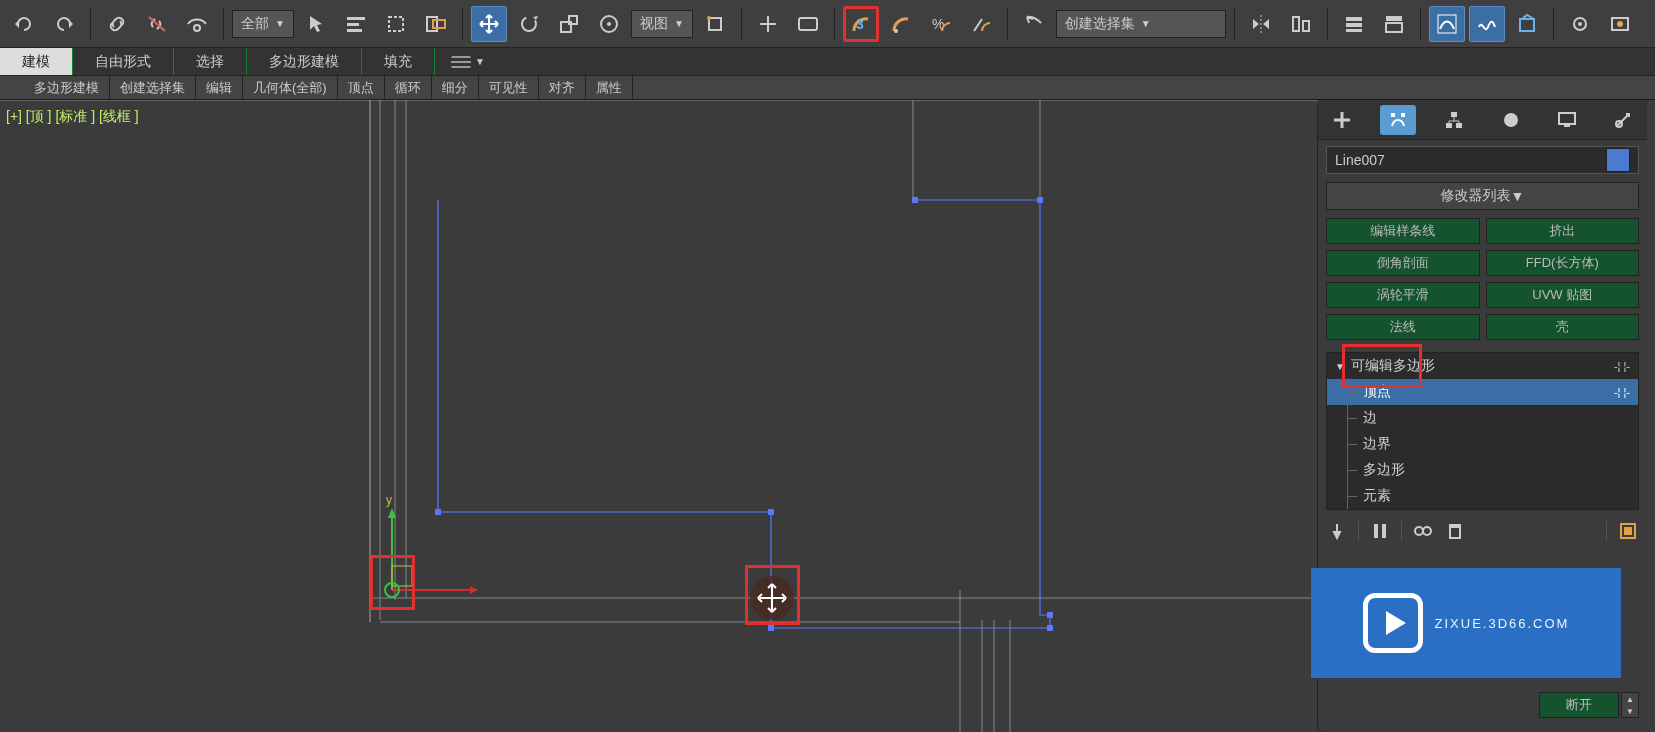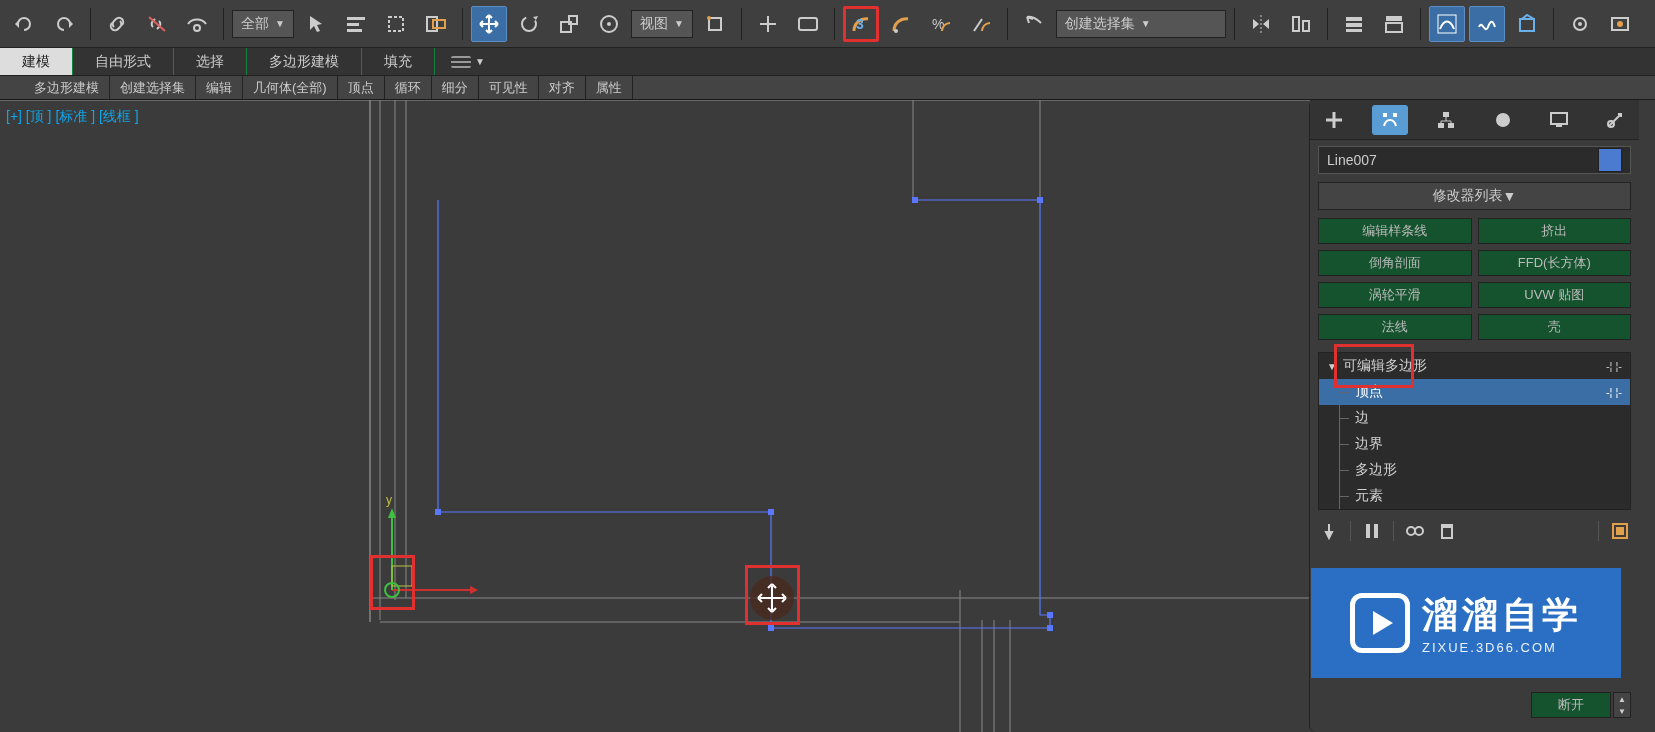--- a/index.html
+++ b/index.html
@@ -19,25 +19,25 @@
 .sub-tab { padding:0 22px; font-size:14px; display:flex; align-items:center; color:#ccc; cursor:pointer; border-right:1px solid #15803d; }
 .sub-tab.active { background:#ddd; color:#222; }
 .sub-tab .menu-icon { width:20px; height:12px; background: linear-gradient(#999 2px, transparent 2px 5px, #999 5px 7px, transparent 7px 10px, #999 10px 12px); border-radius:2px; }
 
 
 .small-tabs { height:24px; background:#444; display:flex; align-items:stretch; border-bottom:1px solid #1a1a1a; font-size:13px;padding-left:24px; }
 .small-tab { padding:0 10px; display:flex; align-items:center; color:#ccc; cursor:pointer; border-right:1px solid #222; white-space:nowrap; }
 
 
 .main-area { position:absolute; top:100px; left:0; right:330px; bottom:0; background:#3b3b3b; }
-.vp-label { position:absolute; top:8px; left:6px; font-size:14px; color:#0ea5e9; }
+.vp-label { position:absolute; top:8px; left:6px; font-size:14px; color:#bef264; }
 .viewport-svg { position:absolute; top:0; left:0; width:100%; height:100%; }
 
 
-.right-panel { position:absolute; top:100px; right:16px; bottom:0; width:330px; background:#3b3b3b; border-left:1px solid #222; display:flex; flex-direction:column;border-radius:6px; }
+.right-panel { position:absolute; top:100px; right:8px; bottom:0; width:330px; background:#3b3b3b; border-left:1px solid #222; display:flex; flex-direction:column;border-radius:6px; }
 .panel-tabs { height:40px; display:flex; align-items:center; justify-content:space-between; background:#333; border-bottom:1px solid #222; padding:0 6px; gap:4px; }
 .panel-tab { width:36px; height:30px; display:flex; align-items:center; justify-content:center; color:#ccc; cursor:pointer; }
 .panel-tab.active { background:#5a9dd5; border-radius:3px; }
 
 .obj-name { margin:6px 8px; height:28px; background:#2b2b2b; border:1px solid #555; color:#ccc; padding:0 8px; font-size:14px; display:flex; align-items:center; }
 .color-swatch { width:24px; height:24px; background:#4b7bd0; border:1px solid #222; margin-left:auto; }
 
 .mod-list-btn { margin:2px 8px; height:28px; background:#444; border:1px solid #222; color:#ccc; padding:0 8px; font-size:14px; display:flex; align-items:center; justify-content:center; cursor:pointer; }
 
 .mod-btn-grid { margin:6px 8px; display:grid; grid-template-columns: 1fr 1fr; gap:6px; }
@@ -530,16 +530,15 @@
       <div style="flex:1;display:flex;align-items:center;justify-content:center;font-size:8px">▼</div>
     </div>
   </div>
 </div>
 
 <div class="watermark">
   <div class="wm-icon">
       <div class="wm-tri"></div>
     </div>
   <div class="wm-text">
-    <div class="wm-big">溜溜自学</div>
     <div class="wm-small">ZIXUE.3D66.COM</div>
   </div>
 </div>
 
 </body></html>

